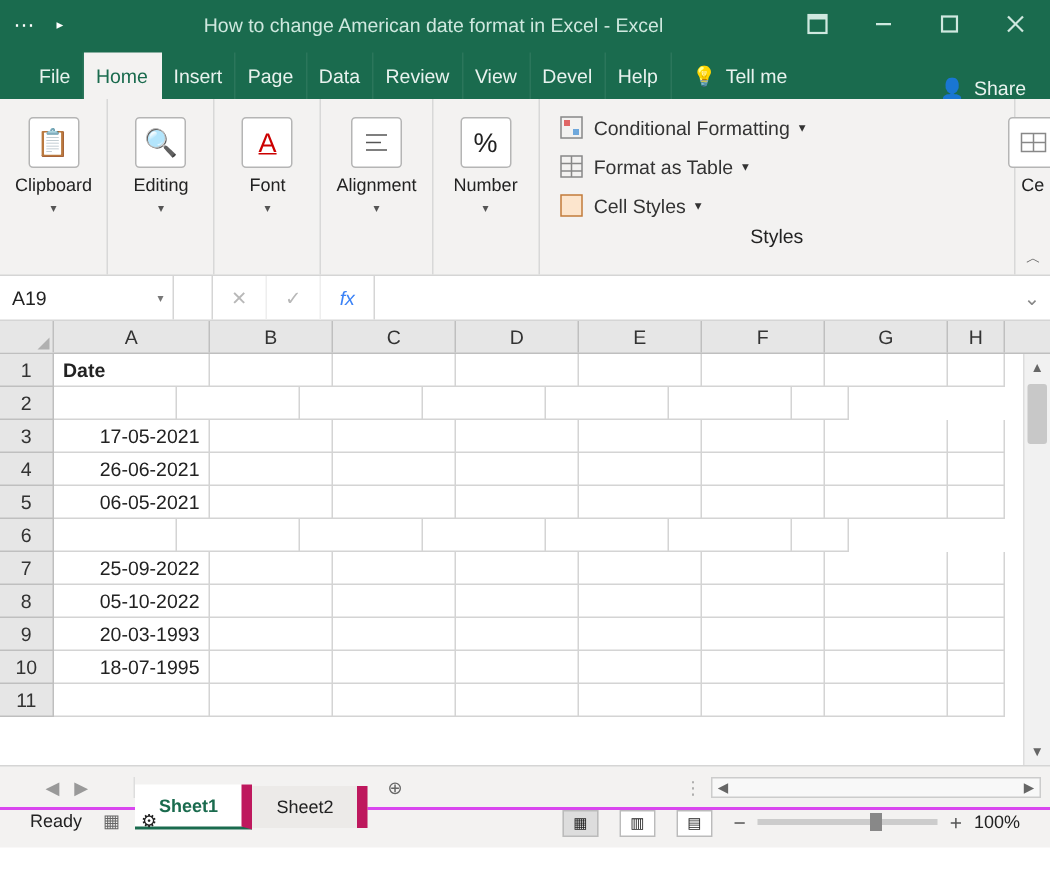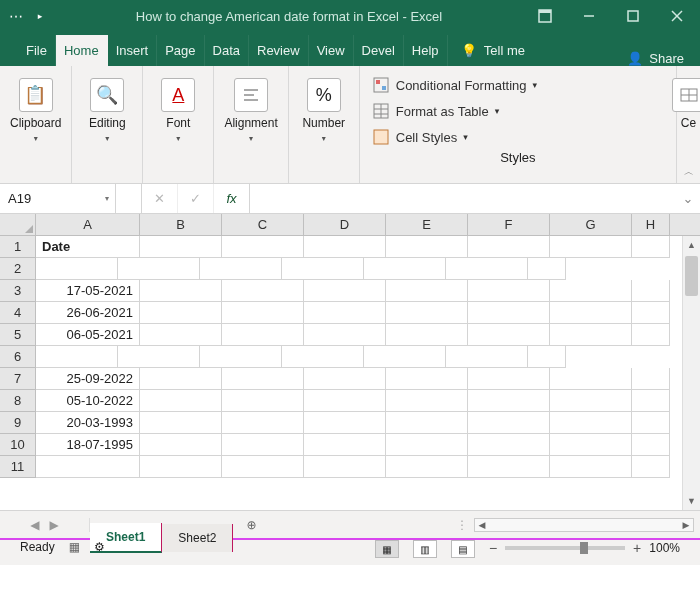--- a/index.html
+++ b/index.html
@@ -32,21 +32,21 @@
 .style-row .ic-sm { width:18px; height:18px; display:inline-flex; align-items:center; justify-content:center; }
 .ribbon-right { width:24px; border-left:1px solid #d8d8d8; display:flex; flex-direction:column; align-items:center; padding:6px 2px; position:relative;}
 .ribbon-collapse { position:absolute; bottom:4px; right:6px; font-size:10px; color:#666; cursor:pointer;}
 
 
 .formulabar { height: 30px; border-bottom:1px solid #d5d5d5; display:flex; align-items:stretch; background:#fff; }
 .namebox { width:116px; border-right:1px solid #d5d5d5; display:flex; align-items:center; padding:0 8px; font-size:13px; position:relative;}
 .namebox .dd { position:absolute; right:6px; font-size:8px; color:#777;}
 .fb-divider { width:26px; border-right:1px solid #d5d5d5;}
 .fb-btn { width:36px; display:flex; align-items:center; justify-content:center; color:#b8b8b8; border-right:1px solid #eee; cursor:pointer;}
-.fb-fx { width:36px; display:flex; align-items:center; justify-content:center; font-style:italic; color:#14532d; border-right:1px solid #d5d5d5; cursor:pointer;}
+.fb-fx { width:36px; display:flex; align-items:center; justify-content:center; font-style:italic; color:#3b82f6; border-right:1px solid #d5d5d5; cursor:pointer;}
 .fb-input { flex:1; padding: 0 8px; display:flex; align-items:center; }
 .fb-expand { width:24px; display:flex; align-items:center; justify-content:center; color:#888; cursor:pointer; }
 
 
 .grid-wrap { height: 296px; display:flex; flex-direction:column; background:#fff; position:relative;}
 .colhdr { display:flex; height:22px; background:#e6e6e6; border-bottom:1px solid #bfbfbf;}
 .corner { width:36px; border-right:1px solid #bfbfbf; background:#e6e6e6; position:relative;}
 .corner::after{content:''; position:absolute; right:2px; bottom:2px; width:0; height:0; border-left:8px solid transparent; border-bottom:8px solid #b0b0b0;}
 .ch { border-right:1px solid #bfbfbf; text-align:center; font-size:13px; color:#333; line-height:22px; }
 .ch.A{width:104px;} .ch.B,.ch.C,.ch.D,.ch.E,.ch.F,.ch.G{width:82px;} .ch.H{width:38px;}
@@ -56,21 +56,21 @@
 .cell{border-right:1px solid #d4d4d4; border-bottom:1px solid #d4d4d4; padding:0 6px; line-height:22px; font-size:13px; overflow:hidden; white-space:nowrap; text-align:right;}
 .cell.A{width:104px;} .cell.B,.cell.C,.cell.D,.cell.E,.cell.F,.cell.G{width:82px;} .cell.H{width:38px;}
 .cell.hdr{font-weight:bold; text-align:left;}
 .vscroll{position:absolute; right:0; top:22px; bottom:0; width:18px; background:#f1f1f1; border-left:1px solid #ddd;}
 .vscroll .arr{height:18px; text-align:center; font-size:9px; color:#666; line-height:18px; cursor:pointer;}
 .vscroll .thumb{height:40px; margin:2px; background:#c8c8c8; border-radius:2px;}
 
 
 .sheetbar { height:28px; border-top:1px solid #d5d5d5; display:flex; align-items:center; background:#f3f2f1; font-size:12px;}
 .sheet-nav{width:90px; display:flex; align-items:center; justify-content:center; gap:10px; color:#999; padding:0 10px; border-right:1px solid #ddd;}
-.sheet-tab{padding:7px 16px; border-right:1px solid #be185d; background:#eceae8; cursor:pointer;margin-top:26px;}
+.sheet-tab{padding:7px 16px; border-right:7px solid #be185d; background:#eceae8; cursor:pointer;margin-top:26px;}
 .sheet-tab.active{background:#fff; border-bottom:2px solid #1a6b4e; font-weight:600; color:#1a6b4e;}
 .sheet-add{width:36px; text-align:center; cursor:pointer; color:#666;}
 .sheetbar .hsplit{margin-left:auto; display:flex; align-items:center; gap:6px; padding:0 6px;}
 .hscroll{width:220px; height:14px; background:#f8f8f8; border:1px solid #ccc; position:relative; display:flex; align-items:center;}
 .hscroll .arr{width:14px; text-align:center; font-size:9px; color:#666; cursor:pointer;}
 .hscroll .track{flex:1; position:relative;}
 .hscroll .thumb{position:absolute; left:0; top:0; bottom:0; width:40px; background:#c8c8c8;}
 
 
 .statusbar{height:27px; border-top:2px solid #d946ef; background:#f3f2f1; display:flex; align-items:flex-start; font-size:12px; padding:0 20px; gap:14px;}

